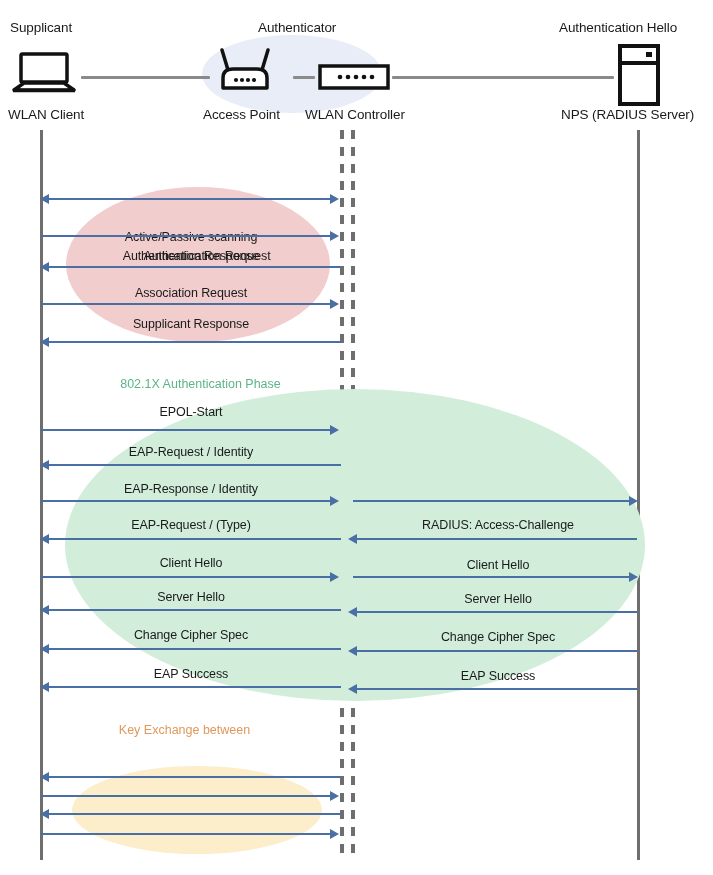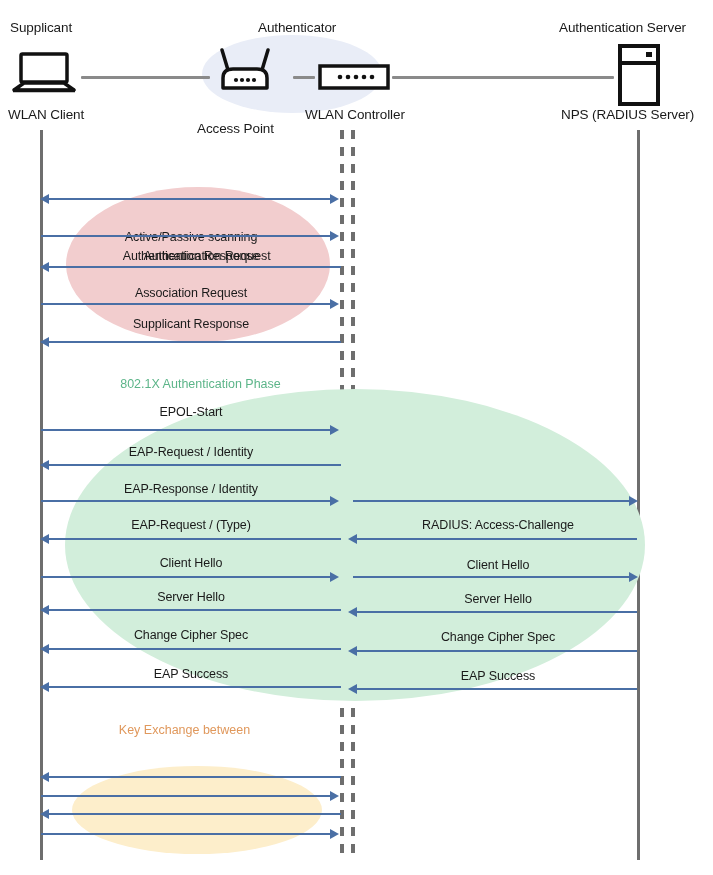--- a/index.html
+++ b/index.html
@@ -98,21 +98,21 @@
 </style>
 </head>
 <body>
 
 <div id="canvas">
 
   <div class="hdr-ellipse" style="left:202px; top:35px; width:180px; height:78px;"></div>
 
   <div class="hdr-label" style="left:10px; top:20px;">Supplicant</div>
   <div class="hdr-label" style="left:258px; top:20px;">Authenticator</div>
-  <div class="hdr-label" style="left:559px; top:20px;">Authentication Server</div>
+  <div class="hdr-label" style="left:559px; top:20px;">Authentication Hello</div>
 
   <div class="hdr-link" style="left:81px; top:76px; width:129px;"></div>
   <div class="hdr-link" style="left:293px; top:76px; width:22px;"></div>
   <div class="hdr-link" style="left:392px; top:76px; width:222px;"></div>
 
   <div class="icon-wrap" style="left:12px; top:52px;">
     <svg width="64" height="42" viewBox="0 0 64 42">
       <rect x="9" y="2" width="46" height="28" rx="1.5" fill="#ffffff" stroke="#111111" stroke-width="3.5"></rect>
       <path d="M2 38 L12 31 L52 31 L62 38 Z" fill="#ffffff" stroke="#111111" stroke-width="3.5" stroke-linejoin="round"></path>
       <line x1="1" y1="38.5" x2="63" y2="38.5" stroke="#111111" stroke-width="3.5"></line>
@@ -144,21 +144,21 @@
 
   <div class="icon-wrap" style="left:617px; top:44px;">
     <svg width="44" height="62" viewBox="0 0 44 62">
       <rect x="3" y="2" width="38" height="58" fill="#ffffff" stroke="#111111" stroke-width="4"></rect>
       <line x1="3" y1="19" x2="41" y2="19" stroke="#111111" stroke-width="4"></line>
       <rect x="29" y="8" width="6" height="5" fill="#111111"></rect>
     </svg>
   </div>
 
   <div class="hdr-label" style="left:8px; top:107px;">WLAN Client</div>
-  <div class="hdr-label" style="left:197px; top:107px;margin-top:14px;">Access Point</div>
+  <div class="hdr-label" style="left:203px; top:107px;">Access Point</div>
   <div class="hdr-label" style="left:305px; top:107px;">WLAN Controller</div>
   <div class="hdr-label" style="left:561px; top:107px;">NPS (RADIUS Server)</div>
 
   <div class="lifeline" style="left:40px; top:130px; height:730px;"></div>
   <div class="lifeline-dashed" style="left:340px; top:130px; height:730px;"></div>
   <div class="lifeline-dashed" style="left:351px; top:130px; height:730px;"></div>
   <div class="lifeline" style="left:637px; top:130px; height:730px;"></div>
 
   <div class="phase-ellipse" style="left:66px; top:187px; width:264px; height:155px; background:#f2cdce;"></div>
   <div class="phase-ellipse" style="left:65px; top:389px; width:580px; height:312px; background:#d2eedb;"></div>

